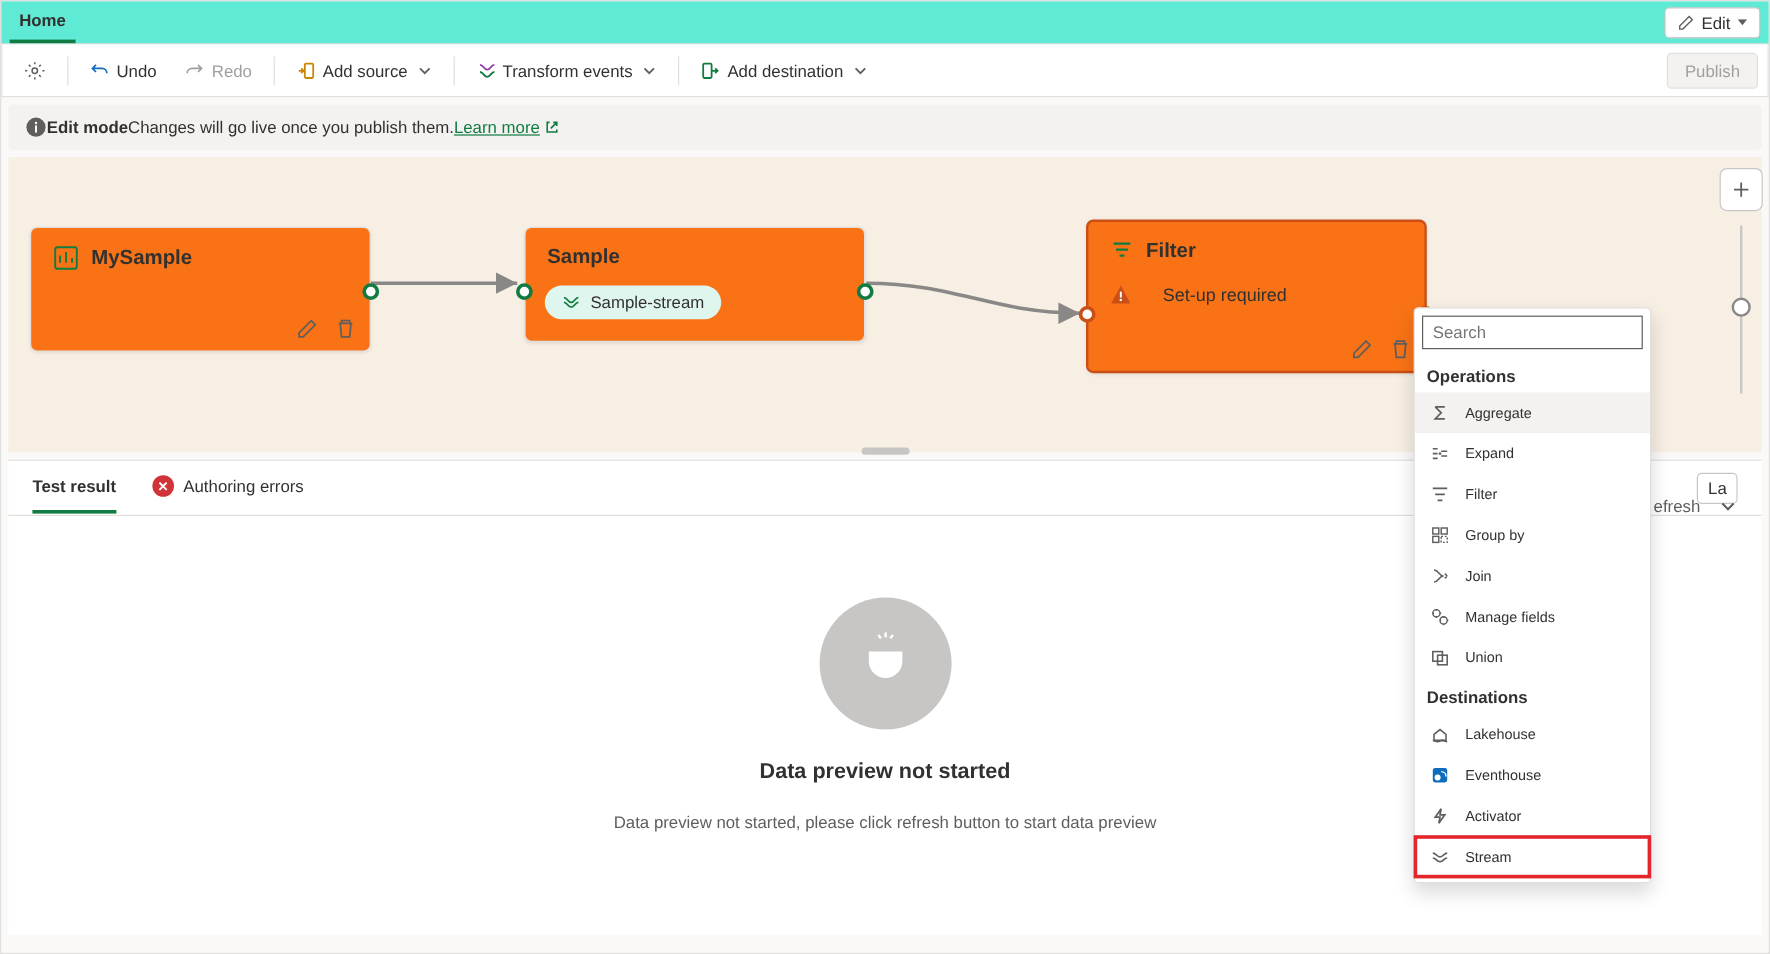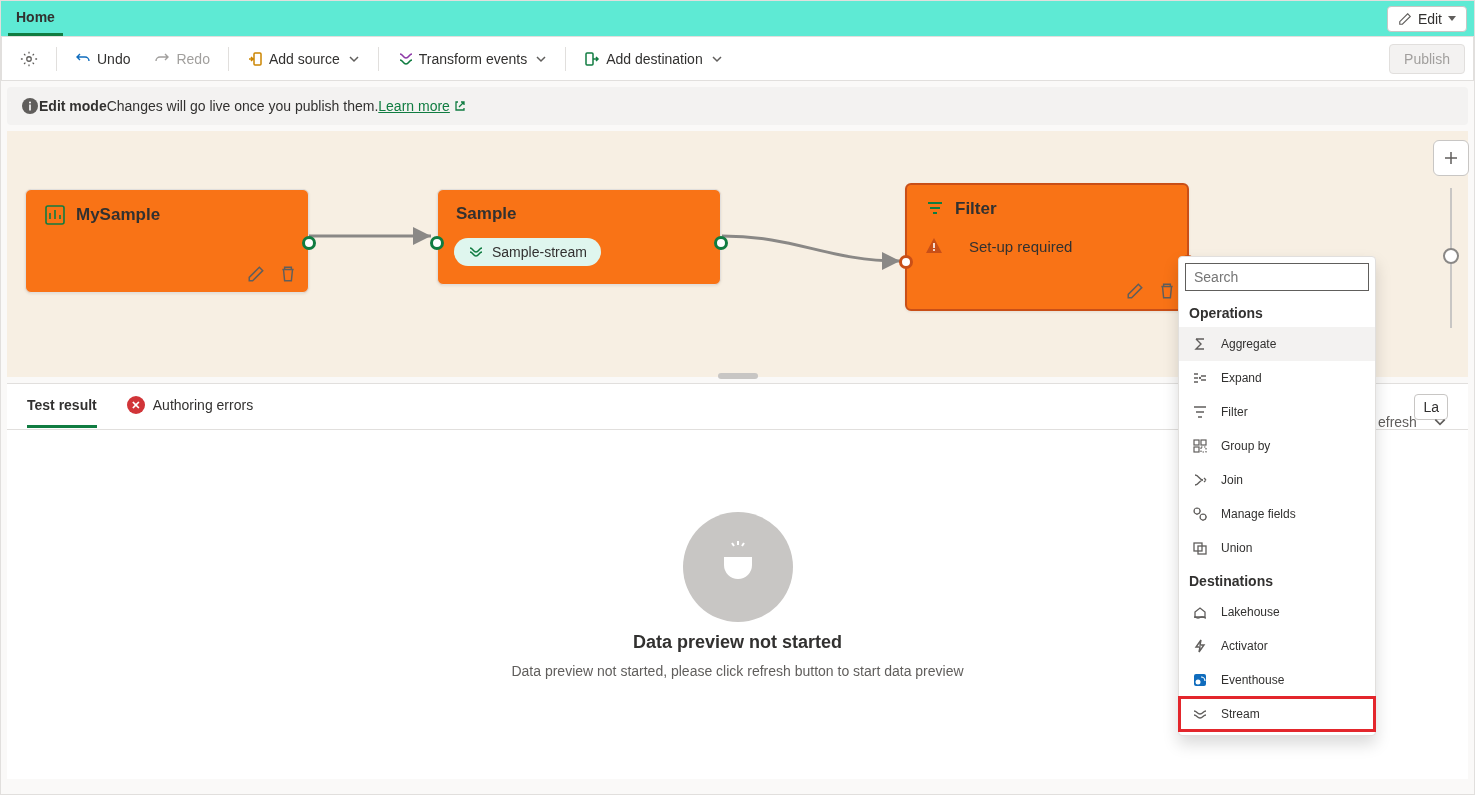--- a/index.html
+++ b/index.html
@@ -54,21 +54,21 @@
 .btab { padding: 12px 0; font-weight: 400; border-bottom: 3px solid transparent; cursor: pointer; }
 .btab.active { border-bottom-color: #107c41; font-weight: 600; }
 .btab-err { display: flex; align-items: center; gap: 8px; }
 .err-badge { width: 18px; height: 18px; border-radius: 50%; background: #d13438; color: #fff; display: flex; align-items: center; justify-content: center; font-size: 11px; font-weight: bold; }
 .btab-right { margin-left: auto; display: flex; align-items: center; gap: 10px; }
 .last-btn { border: 1px solid #c8c6c4; padding: 4px 8px; border-radius: 4px; }
 .refresh-txt { color: #605e5c; }
 .chev-down { color: #605e5c; }
 
 
-.preview-empty { display: flex; flex-direction: column; align-items: center; justify-content: center; height: 330px; gap: 10px; color: #605e5c; }
+.preview-empty { display: flex; flex-direction: column; align-items: center; justify-content: center; height: 330px; gap: 24px; color: #605e5c; }
 .plug-circle { width: 110px; height: 110px; border-radius: 50%; background: #c8c6c4; display: flex; align-items: center; justify-content: center; }
 .preview-title { font-size: 18px; font-weight: 600; color: #323130; }
 
 
 .dropdown { position: absolute; left: 1178px; top: 256px; width: 198px; background: #fff; border: 1px solid #e1dfdd; box-shadow: 0 8px 16px rgba(0,0,0,0.15); border-radius: 4px; z-index: 100; padding-bottom: 4px; }
 .dd-search { margin: 6px; padding: 5px 8px; border: 1px solid #605e5c; width: calc(100% - 12px); font-size: 14px; outline: none; }
 .dd-header { padding: 8px 10px 6px; font-weight: 600; font-size: 14px; }
 .dd-item { display: flex; align-items: center; gap: 12px; padding: 8px 12px; cursor: pointer; font-size: 12px; }
 .dd-item.active { background: #f3f2f1; }
 .dd-item.highlighted { outline: 3px solid #e3262c; outline-offset: -2px; }
@@ -393,36 +393,36 @@
     <span class="dd-icon">
         <svg width="16" height="16" viewBox="0 0 16 16" fill="none" stroke="#605e5c" stroke-width="1.3">
           <path d="M3 8l5-4 5 4v5H3V8z"></path>
           <path d="M2 13c2 0 2 1 4 1s2-1 4-1 2 1 4 1"></path>
         </svg>
       </span>
     <span>Lakehouse</span>
   </div>
   <div class="dd-item">
     <span class="dd-icon">
-        <svg width="16" height="16" viewBox="0 0 16 16" fill="none" stroke="#605e5c" stroke-width="1.4">
-          <path d="M9 2L4 9h4l-1 5 5-7H8l1-5z"></path>
-        </svg>
-      </span>
-    <span>Activator</span>
-  </div>
-  <div class="dd-item">
-    <span class="dd-icon">
         <svg width="16" height="16" viewBox="0 0 16 16">
           <rect x="2" y="2" width="12" height="12" rx="2" fill="#0f6cbd"></rect>
           <circle cx="6" cy="10" r="2.5" fill="#fff"></circle>
           <path d="M9 5a4 4 0 014 4" stroke="#fff" stroke-width="1.2" fill="none"></path>
         </svg>
       </span>
     <span>Eventhouse</span>
   </div>
+  <div class="dd-item">
+    <span class="dd-icon">
+        <svg width="16" height="16" viewBox="0 0 16 16" fill="none" stroke="#605e5c" stroke-width="1.4">
+          <path d="M9 2L4 9h4l-1 5 5-7H8l1-5z"></path>
+        </svg>
+      </span>
+    <span>Activator</span>
+  </div>
   <div class="dd-item highlighted">
     <span class="dd-icon">
         <svg width="16" height="16" viewBox="0 0 16 16" fill="none" stroke="#605e5c" stroke-width="1.4">
           <path d="M2 5c3 0 3 3 6 3s3-3 6-3M2 9c3 0 3 3 6 3s3-3 6-3"></path>
         </svg>
       </span>
     <span>Stream</span>
   </div>
 </div>
 

